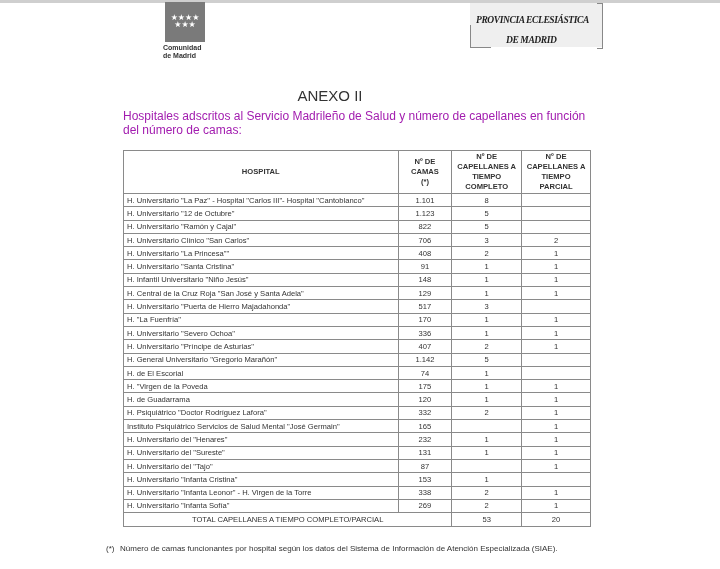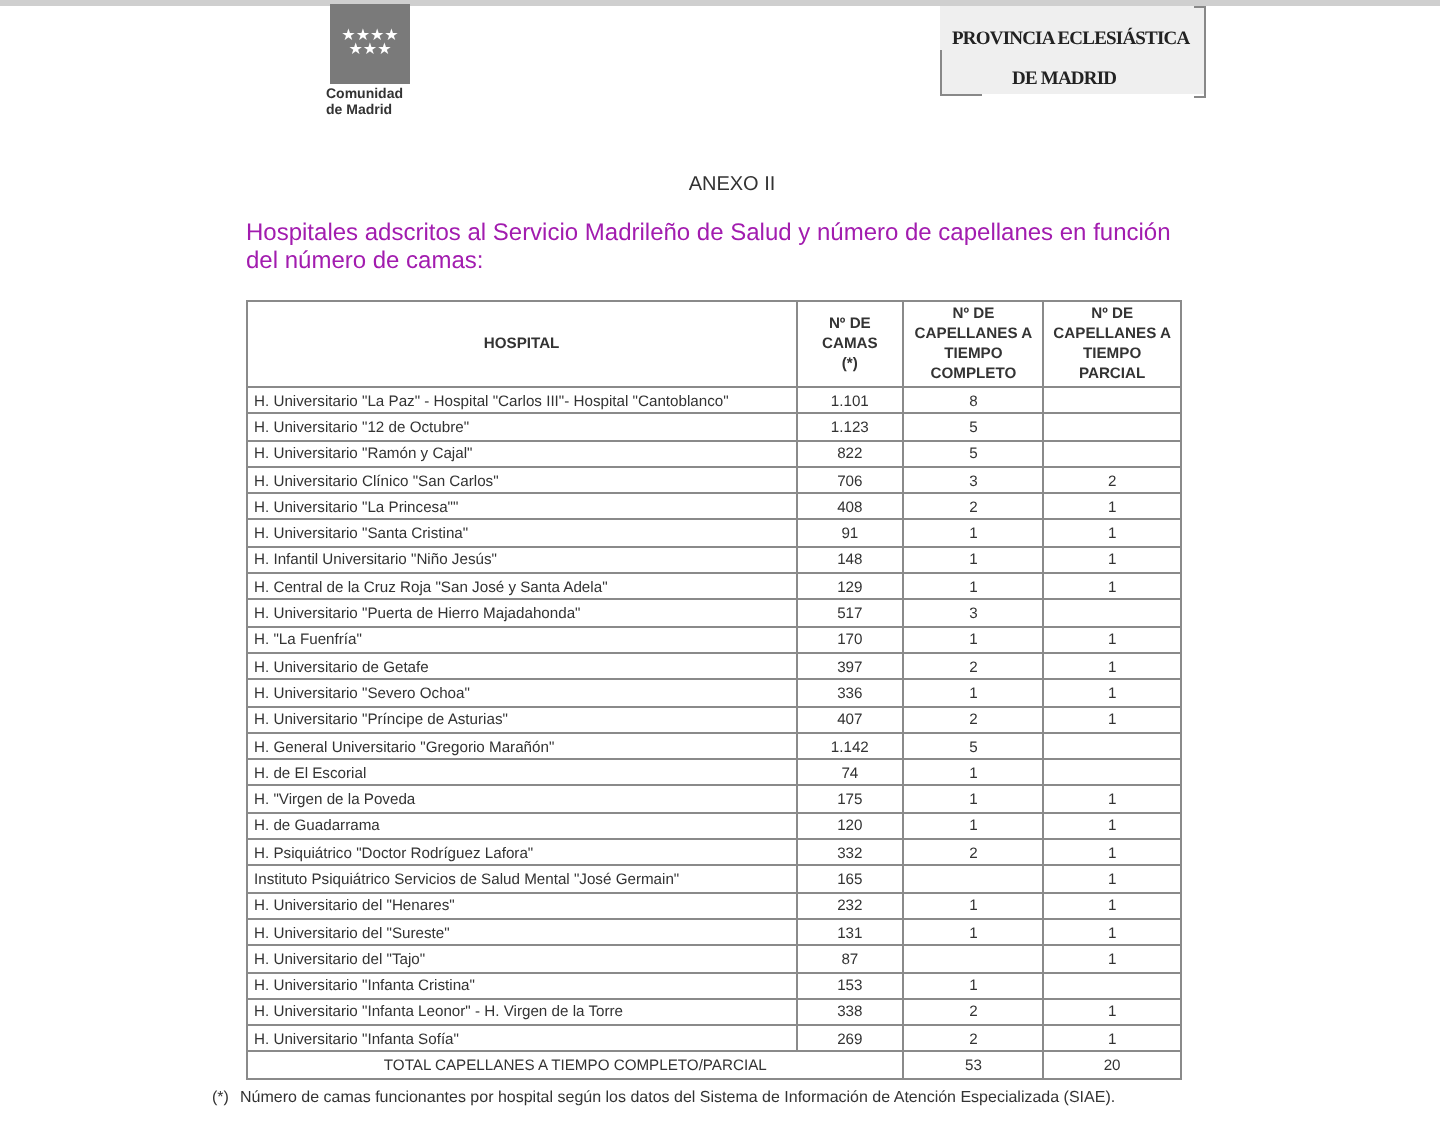--- a/index.html
+++ b/index.html
@@ -4,26 +4,26 @@
 <style>
   html, body { margin:0; padding:0; }
   body {
     width:720px; height:569px; background:#ffffff; position:relative; overflow:hidden;
     font-family:"Liberation Sans", sans-serif; color:#2a2a2a;
   }
   .topbar { position:absolute; left:0; top:0; width:720px; height:3px; background:#cfcfcf; }
   .logo { position:absolute; left:165px; top:2px; width:40px; height:40px; background:#7a7a7a; }
   .logo .stars { position:absolute; left:0; top:12px; width:40px; text-align:center; color:#fff; font-size:8px; line-height:7px; letter-spacing:0px; }
   .logo-text { position:absolute; left:163px; top:44px; font-size:7px; font-weight:bold; line-height:8px; color:#333; }
-  .prov-box { position:absolute; left:470px; top:3px; width:133px; height:44px; background:#efefef; }
+  .prov-box { position:absolute; left:470px; top:3px; width:133px; height:44px; background:#efefef;font-style:italic; }
   .prov-box .bracket-r { position:absolute; right:0; top:0; width:5px; height:44px; border:1px solid #888; border-left:none; }
   .prov-box .bracket-l { position:absolute; left:0; top:22px; width:20px; height:22px; border-left:1px solid #888; border-bottom:1px solid #888; }
   .prov-line1 { position:absolute; left:6px; top:12px; font-family:"Liberation Serif", serif; font-size:9.5px; font-weight:bold; letter-spacing:-0.4px; color:#222; }
   .prov-line2 { position:absolute; left:36px; top:32px; font-family:"Liberation Serif", serif; font-size:9.5px; font-weight:bold; letter-spacing:-0.4px; color:#222; }
-  .anexo { position:absolute; left:0; width:660px; top:87px; text-align:center; font-size:10px; color:#333;margin-left:36px; }
+  .anexo { position:absolute; left:0; width:660px; top:87px; text-align:center; font-size:15px; color:#333; }
   .intro { position:absolute; left:123px; top:109px; width:475px; font-size:12px; line-height:14px; color:#a21caf; }
   table { position:absolute; left:123px; top:150px; width:468px; border-collapse:collapse; font-size:7.6px; color:#333; }
   th, td { border:1px solid #8a8a8a; padding:0 3px; height:12.3px; line-height:11px; }
   th { font-weight:bold; text-align:center; line-height:10px; height:42px; }
   td.name { text-align:left; white-space:nowrap; }
   td.num { text-align:center; }
   col.c1 { width:275px; } col.c2 { width:54px; } col.c3 { width:70px; } col.c4 { width:69px; }
   tr.total td { font-weight:normal; text-align:center; height:13px; }
   .footnote { position:absolute; left:106px; top:544px; width:475px; font-size:8px; line-height:10px; color:#333; }
   .footnote .mark { display:inline-block; width:14px; }
@@ -136,26 +136,20 @@
         <td class="num">3</td>
         <td class="num"></td>
       </tr>
       <tr>
         <td class="name">H. "La Fuenfría"</td>
         <td class="num">170</td>
         <td class="num">1</td>
         <td class="num">1</td>
       </tr>
       <tr>
-        <td class="name">H. Universitario de Getafe</td>
-        <td class="num">397</td>
-        <td class="num">2</td>
-        <td class="num">1</td>
-      </tr>
-      <tr>
         <td class="name">H. Universitario "Severo Ochoa"</td>
         <td class="num">336</td>
         <td class="num">1</td>
         <td class="num">1</td>
       </tr>
       <tr>
         <td class="name">H. Universitario "Príncipe de Asturias"</td>
         <td class="num">407</td>
         <td class="num">2</td>
         <td class="num">1</td>

